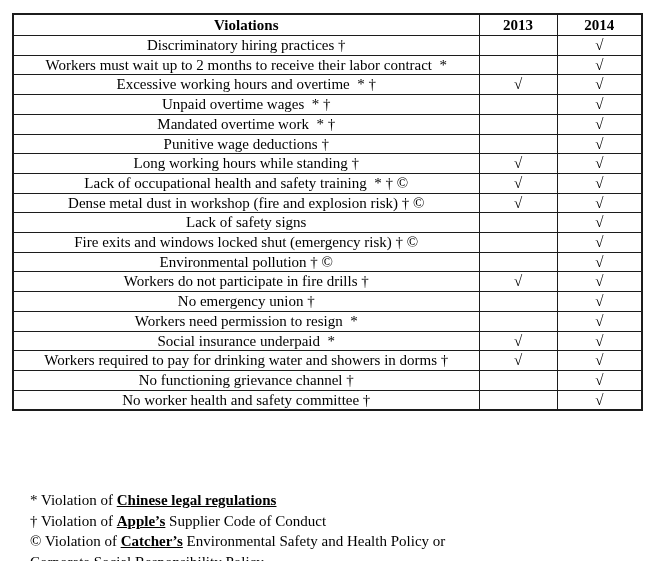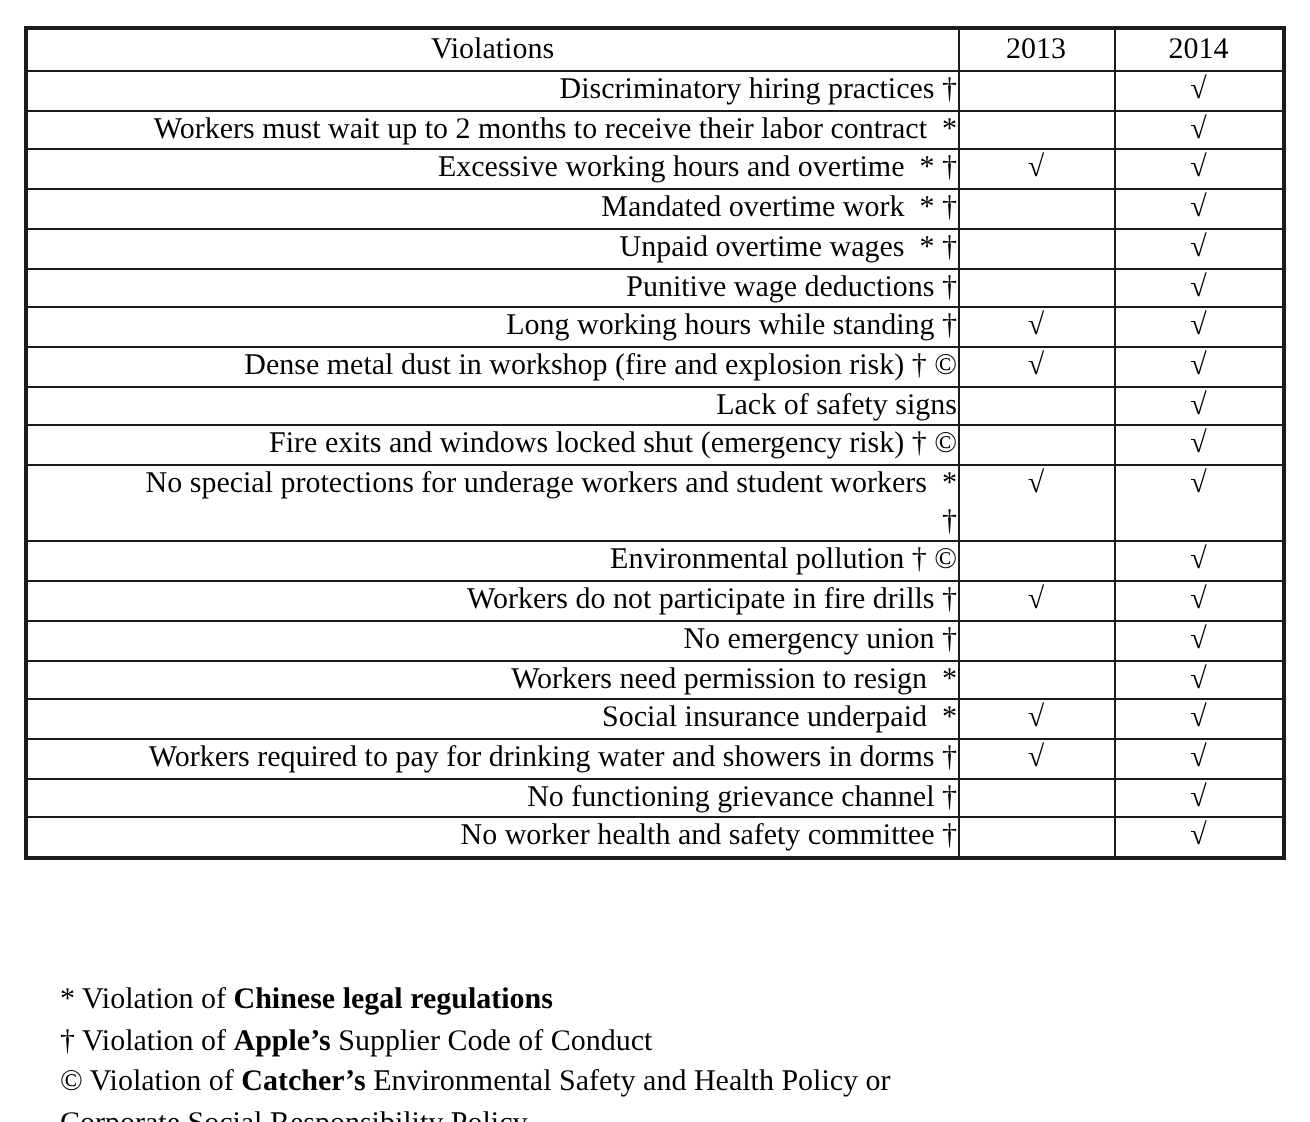--- a/index.html
+++ b/index.html
@@ -26,52 +26,53 @@
     border: 2px solid #1c1c1c;
   }
   table.violations th,
   table.violations td {
     border: 1px solid #1c1c1c;
     padding: 0;
     margin: 0;
   }
   table.violations th {
     font-size: 15px;
-    font-weight: normal;
+    font-weight: bold;
     line-height: 20px;
     height: 20px;
     text-align: center;
     vertical-align: middle;
   }
   table.violations td {
     vertical-align: top;
   }
   td.label {
     font-size: 15px;
     line-height: 18.7px;
     padding-left: 5px;
     padding-right: 2px;
     white-space: pre-wrap;
-    text-align: right;
+    text-align: center;
   }
   td.check {
     font-size: 15px;
     line-height: 18.7px;
     text-align: center;
   }
   .footnotes {
     position: absolute;
     left: 30px;
     top: 490px;
     width: 600px;
     font-size: 15px;
     line-height: 20.5px;
   }
   .footnote-line b {
     font-weight: bold;
+    text-decoration: underline;
   }
 </style>
 </head>
 <body>
 
 <div class="page">
 
   <table class="violations">
     <colgroup>
       <col style="width:466px">
@@ -95,58 +96,57 @@
           <td class="label">Workers must wait up to 2 months to receive their labor contract  *</td>
           <td class="check"></td>
           <td class="check">√</td>
         </tr>
         <tr>
           <td class="label">Excessive working hours and overtime  * †</td>
           <td class="check">√</td>
           <td class="check">√</td>
         </tr>
         <tr>
-          <td class="label">Mandated overtime work  * †</td>
+          <td class="label">Unpaid overtime wages  * †</td>
           <td class="check"></td>
           <td class="check">√</td>
         </tr>
         <tr>
-          <td class="label">Unpaid overtime wages  * †</td>
+          <td class="label">Mandated overtime work  * †</td>
           <td class="check"></td>
           <td class="check">√</td>
         </tr>
         <tr>
           <td class="label">Punitive wage deductions †</td>
           <td class="check"></td>
           <td class="check">√</td>
         </tr>
         <tr>
           <td class="label">Long working hours while standing †</td>
+          <td class="check">√</td>
+          <td class="check">√</td>
+        </tr>
+        <tr>
+          <td class="label">Lack of occupational health and safety training  * † ©</td>
           <td class="check">√</td>
           <td class="check">√</td>
         </tr>
         <tr>
           <td class="label">Dense metal dust in workshop (fire and explosion risk) † ©</td>
           <td class="check">√</td>
           <td class="check">√</td>
         </tr>
         <tr>
           <td class="label">Lack of safety signs</td>
           <td class="check"></td>
           <td class="check">√</td>
         </tr>
         <tr>
           <td class="label">Fire exits and windows locked shut (emergency risk) † ©</td>
           <td class="check"></td>
-          <td class="check">√</td>
-        </tr>
-        <tr>
-          <td class="label">No special protections for underage workers and student workers  *
-†</td>
-          <td class="check">√</td>
           <td class="check">√</td>
         </tr>
         <tr>
           <td class="label">Environmental pollution † ©</td>
           <td class="check"></td>
           <td class="check">√</td>
         </tr>
         <tr>
           <td class="label">Workers do not participate in fire drills †</td>
           <td class="check">√</td>

